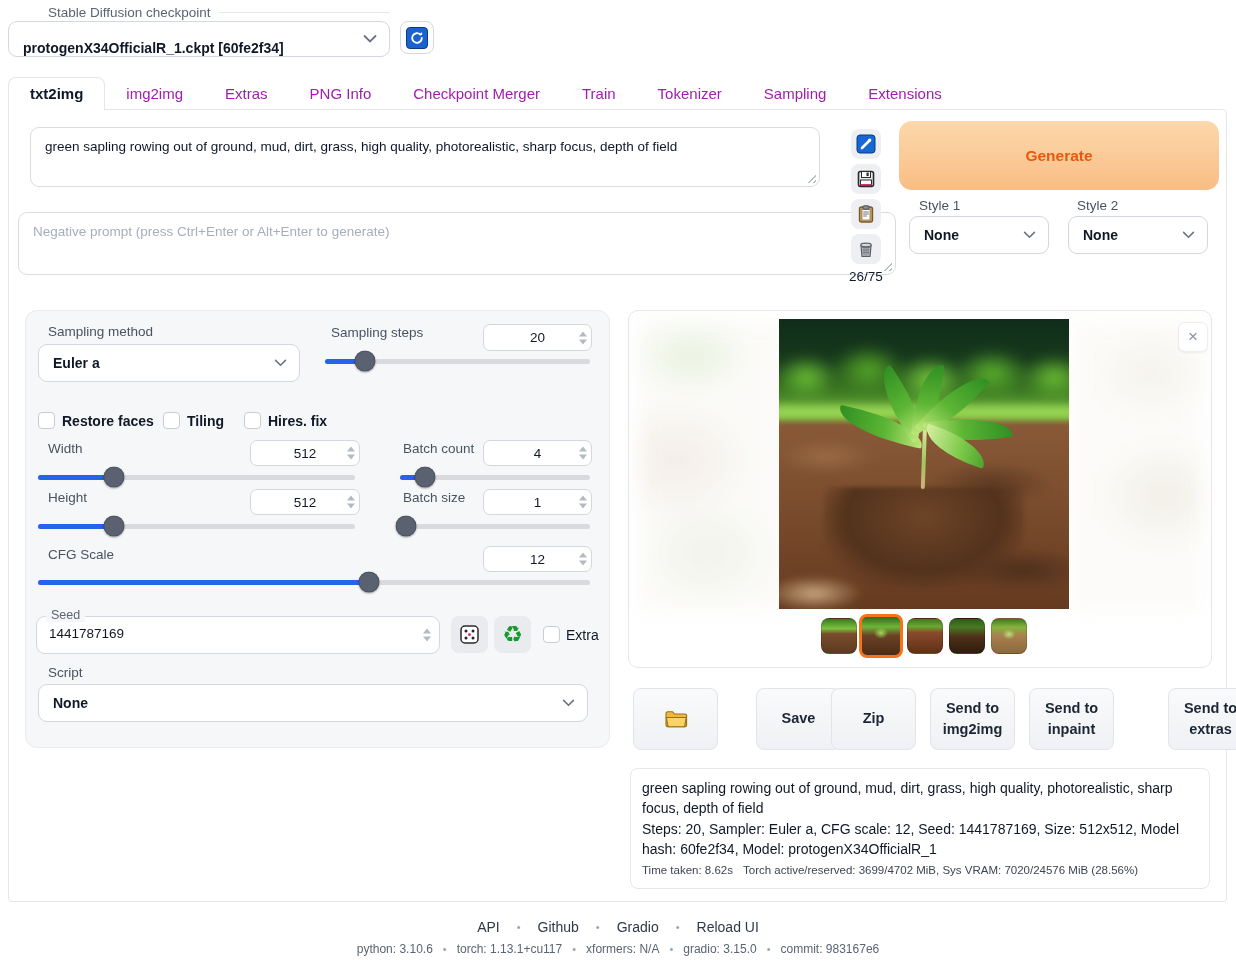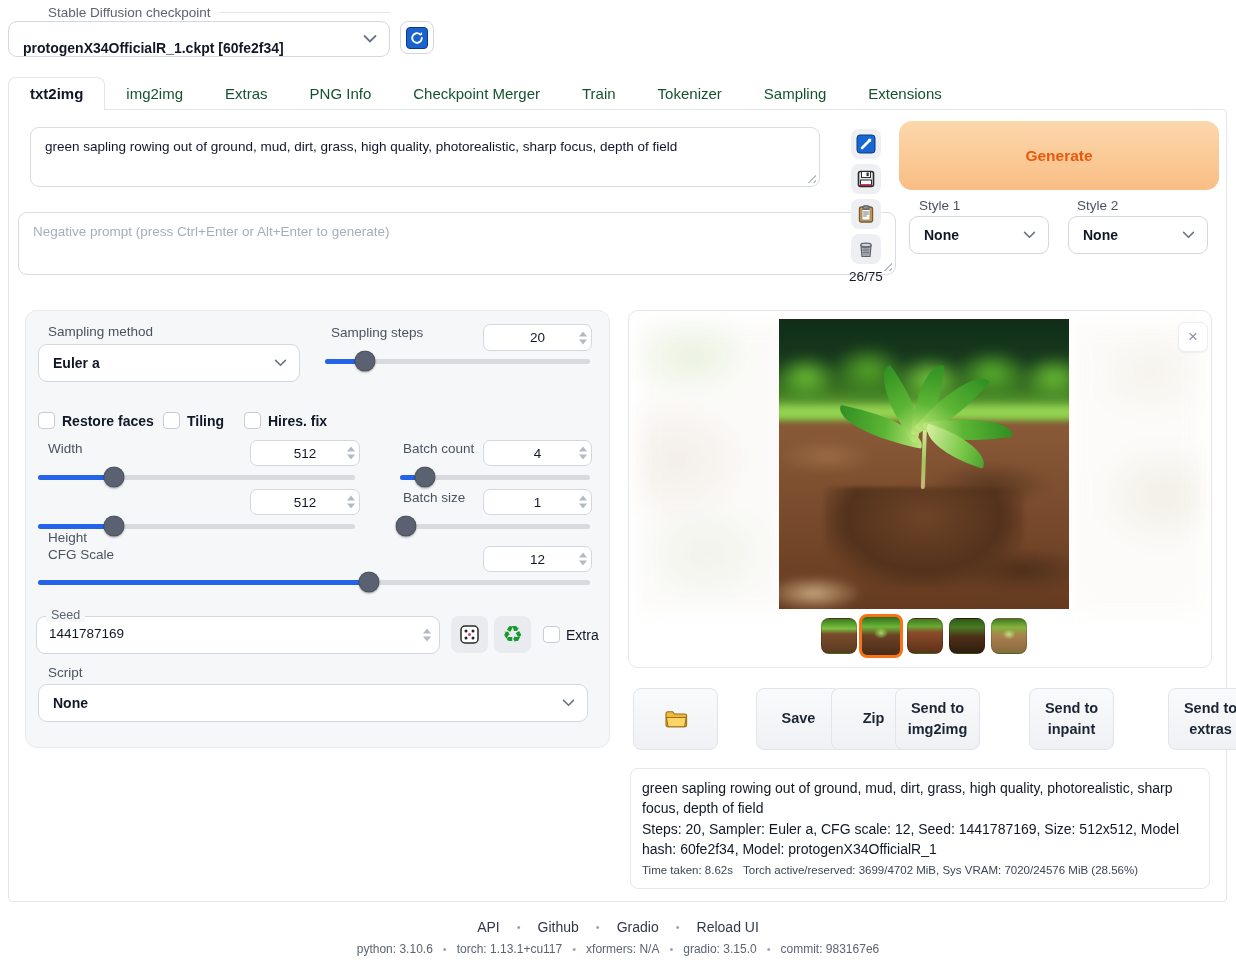--- a/index.html
+++ b/index.html
@@ -41,21 +41,21 @@
   .ckpt-label-row .txt { font-size:13.5px; color:#5b6472; white-space:nowrap; }
   .ckpt-label-row .line { flex:1; height:1px; background:#e3e6ea; }
   .ckpt-select { left:8px; top:21px; width:382px; height:36px;align-items:flex-end; }
   .refresh-btn { position:absolute; left:400px; top:21px; width:34px; height:33px; background:#fff;
                  border:1px solid #d3d7de; border-radius:8px; display:flex; align-items:center; justify-content:center; cursor:pointer; }
   .refresh-inner { width:22px; height:22px; background:#1a63cf; border:1px solid #0b3b86; border-radius:4px;
                    display:flex; align-items:center; justify-content:center; }
 
   
   .tabbar { position:absolute; left:8px; top:77px; height:33px; display:flex; align-items:flex-end; z-index:3; }
-  .tab { font-size:15px; color:#14532d; padding:0 21px; line-height:32px; cursor:pointer; white-space:nowrap; }
+  .tab { font-size:15px; color:#a21caf; padding:0 21px; line-height:32px; cursor:pointer; white-space:nowrap; }
   .tab.active { background:#fff; border:1px solid #e3e6ea; border-bottom:none; border-radius:8px 8px 0 0;
                 color:#0e1728; font-weight:700; height:33px; }
   .main-box { position:absolute; left:8px; top:109px; width:1219px; height:793px;
               background:#fff; border:1px solid #e3e6ea; border-radius:0 4px 4px 4px; z-index:0; }
 
   
   .ta-wrap { position:absolute; }
   .ta { width:100%; height:100%; resize:none; border:1px solid #d9dde2; border-radius:9px;
         padding:10px 14px; font-family:inherit; font-size:13.5px; color:#0f172a; line-height:1.4; outline:none; }
   .ta::placeholder { color:#a6aebc; }
@@ -309,21 +309,21 @@
         <span class="tri-up"></span>
         <span class="tri-dn"></span>
       </span>
   </div>
   <div class="slider" style="left:400px;top:467px;width:190px;">
     <div class="track"></div>
       <div class="fill" style="width: 13%;"></div>
     <div class="thumb" style="left: 13%;"></div>
   </div>
 
-  <span class="label" style="left:48px;top:490px;margin-top:40px;">Height</span>
+  <span class="label" style="left:48px;top:490px;">Height</span>
   <div class="numbox" style="left:250px;top:489px;width:110px;height:26px;">
     <span>512</span>
     <span class="spin">
         <span class="tri-up"></span>
         <span class="tri-dn"></span>
       </span>
   </div>
   <div class="slider" style="left:38px;top:516px;width:317px;">
     <div class="track"></div>
       <div class="fill" style="width: 24%;"></div>
@@ -425,21 +425,21 @@
   <button class="abtn" style="left:633px;">
     <span>
       <svg width="24" height="20" viewBox="0 0 24 20">
           <path d="M2 4.5c0-1 .7-1.7 1.6-1.7h5l2 2.2H21c.9 0 1.6.7 1.6 1.6V16c0 1-.7 1.7-1.6 1.7H3.6C2.7 17.7 2 17 2 16z" fill="#f2b63c" stroke="#9a7117" stroke-width="1.1"></path>
           <path d="M2.4 8.5h19.8l-1.6 9.2H4z" fill="#fbd466" stroke="#9a7117" stroke-width="1.1"></path>
         </svg>
     </span>
   </button>
   <button class="abtn" style="left:732px;margin-left:24px;">Save</button>
   <button class="abtn" style="left:831px;">Zip</button>
-  <button class="abtn" style="left:895px;">Send to img2img</button>
+  <button class="abtn" style="left:930px;">Send to img2img</button>
   <button class="abtn" style="left:1029px;">Send to inpaint</button>
   <button class="abtn" style="left:1168px;">Send to extras</button>
 
   <div class="infobox">
     <div class="info-text">green sapling rowing out of ground, mud, dirt, grass, high quality, photorealistic, sharp focus, depth of field</div>
     <div class="info-text">Steps: 20, Sampler: Euler a, CFG scale: 12, Seed: 1441787169, Size: 512x512, Model hash: 60fe2f34, Model: protogenX34OfficialR_1</div>
     <div class="perf">
       <span>Time taken: 8.62s</span><span class="gap"></span><span>Torch active/reserved: 3699/4702 MiB, Sys VRAM: 7020/24576 MiB (28.56%)</span>
     </div>
   </div>

